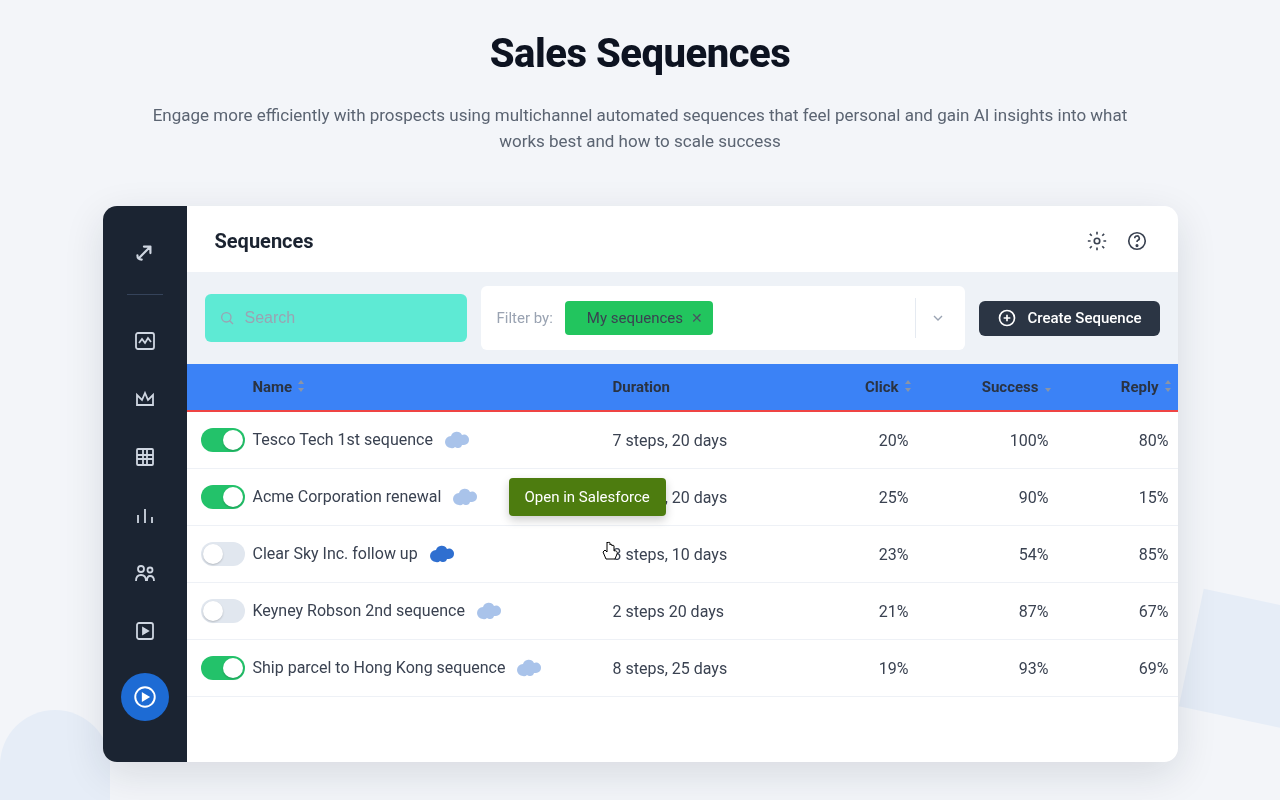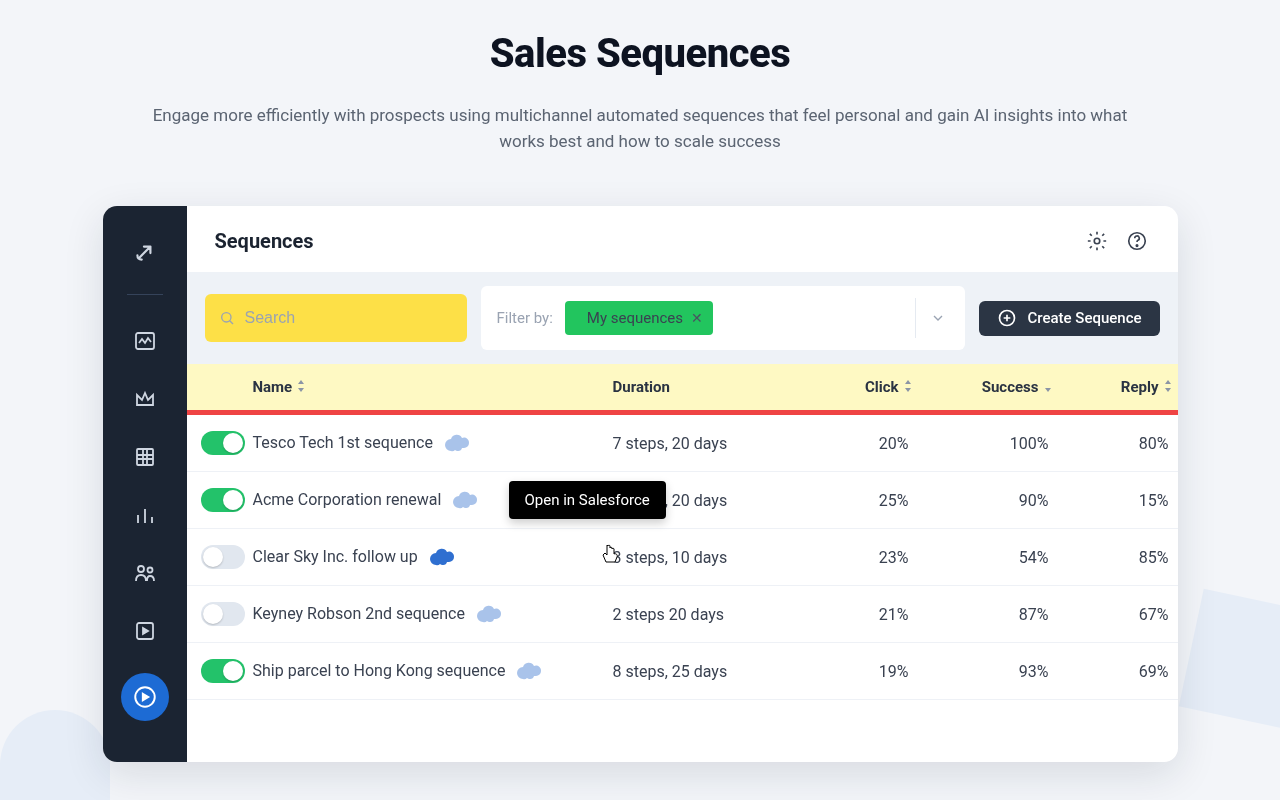--- a/index.html
+++ b/index.html
@@ -113,21 +113,21 @@
   .toolbar {
     background: #eef2f7;
     display: flex;
     align-items: center;
     padding: 14px 18px;
     gap: 14px;
   }
   .search {
     display: flex;
     align-items: center;
-    background: #fde047;
+    background: #5eead4;
     border-radius: 6px;
     padding: 0 14px;
     height: 48px;
     width: 262px;
     color: #9aa3b2;
     gap: 10px;
   }
   .search input {
     border: none;
     outline: none;
@@ -189,22 +189,22 @@
     font-size: 15px;
     cursor: pointer;
     font-weight: 500;
   }
   
   .thead {
     display: grid;
     grid-template-columns: 56px 360px 190px 120px 140px 120px;
     align-items: center;
     padding: 14px 10px;
-    border-bottom: 5px solid #ef4444;
-    background: #fef9c3;
+    border-bottom: 2px solid #ef4444;
+    background: #3b82f6;
   }
   .th {
     font-size: 15px;
     font-weight: 700;
     color: #2a3342;
     display: flex;
     align-items: center;
     gap: 4px;
     cursor: pointer;
   }
@@ -252,21 +252,21 @@
   .cloud {
     display: inline-flex;
     align-items: center;
     justify-content: center;
     cursor: pointer;
     flex-shrink: 0;
   }
   .num-cell { text-align: right; padding-right: 14px; }
   .tooltip {
     position: absolute;
-    background: #000000;
+    background: #4d7c0f;
     color: #fff;
     font-size: 15px;
     padding: 10px 16px;
     border-radius: 4px;
     white-space: nowrap;
     z-index: 10;
     box-shadow: 0 4px 10px rgba(0,0,0,0.2);
   }
   .cursor-hand {
     position: absolute;

